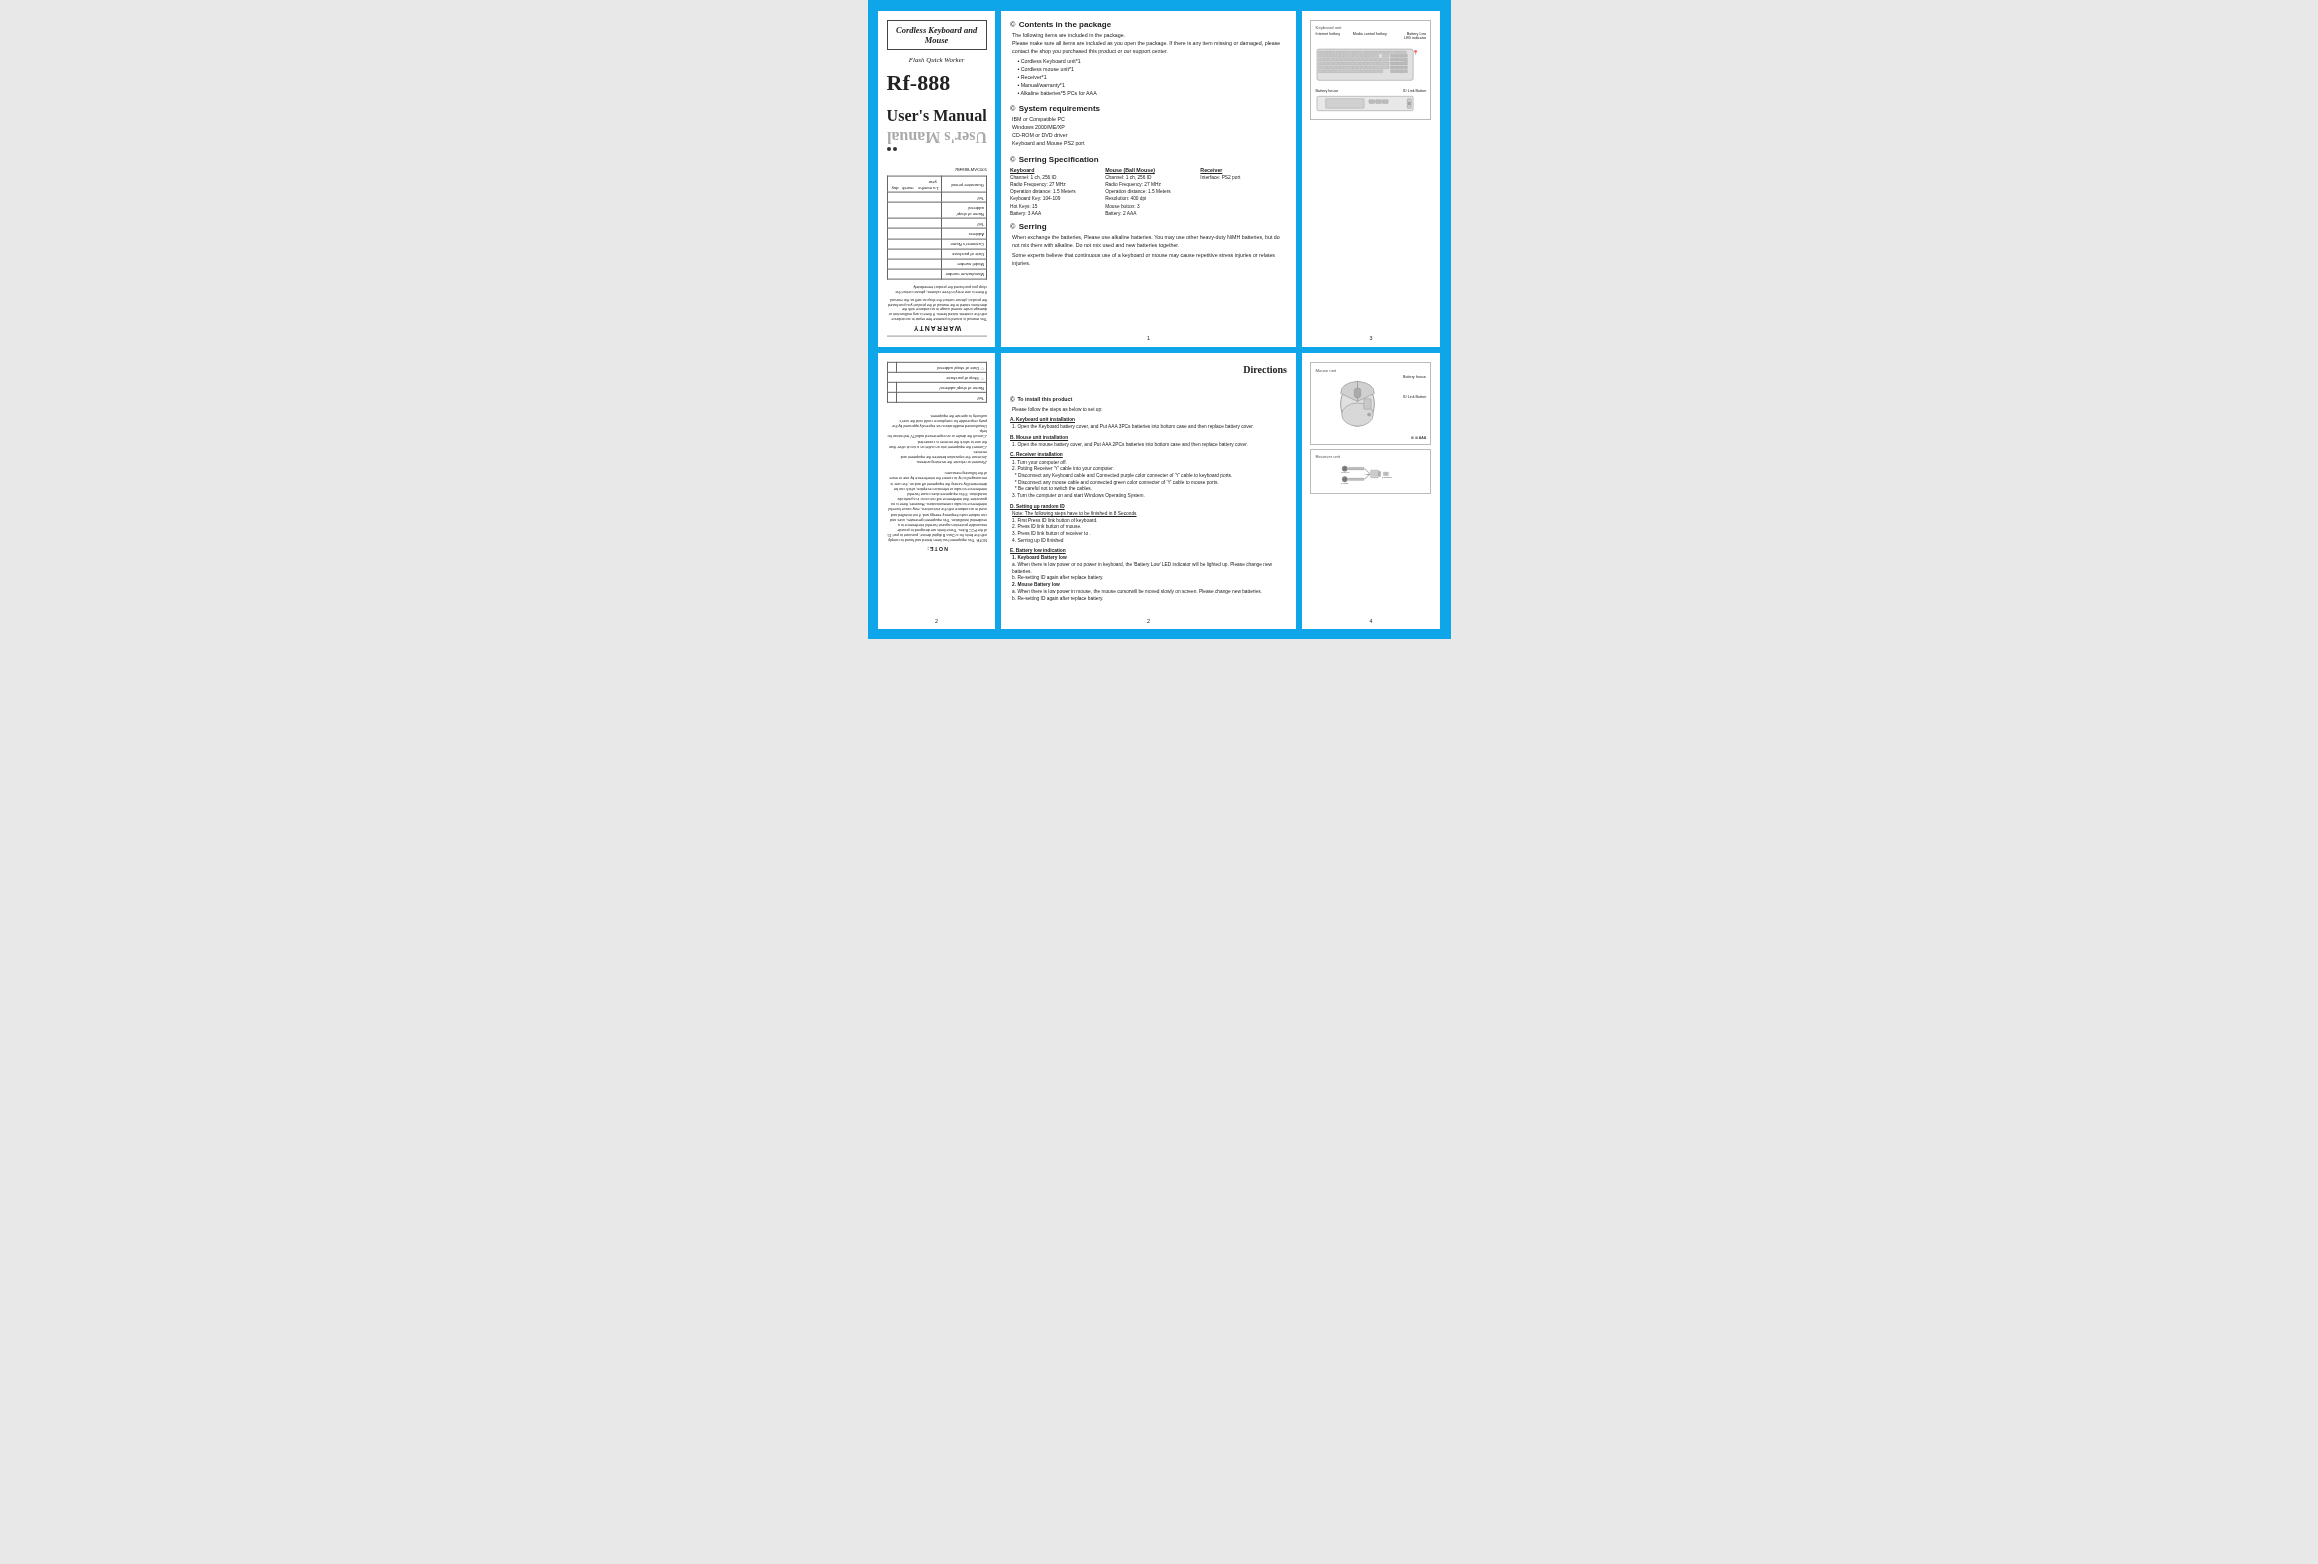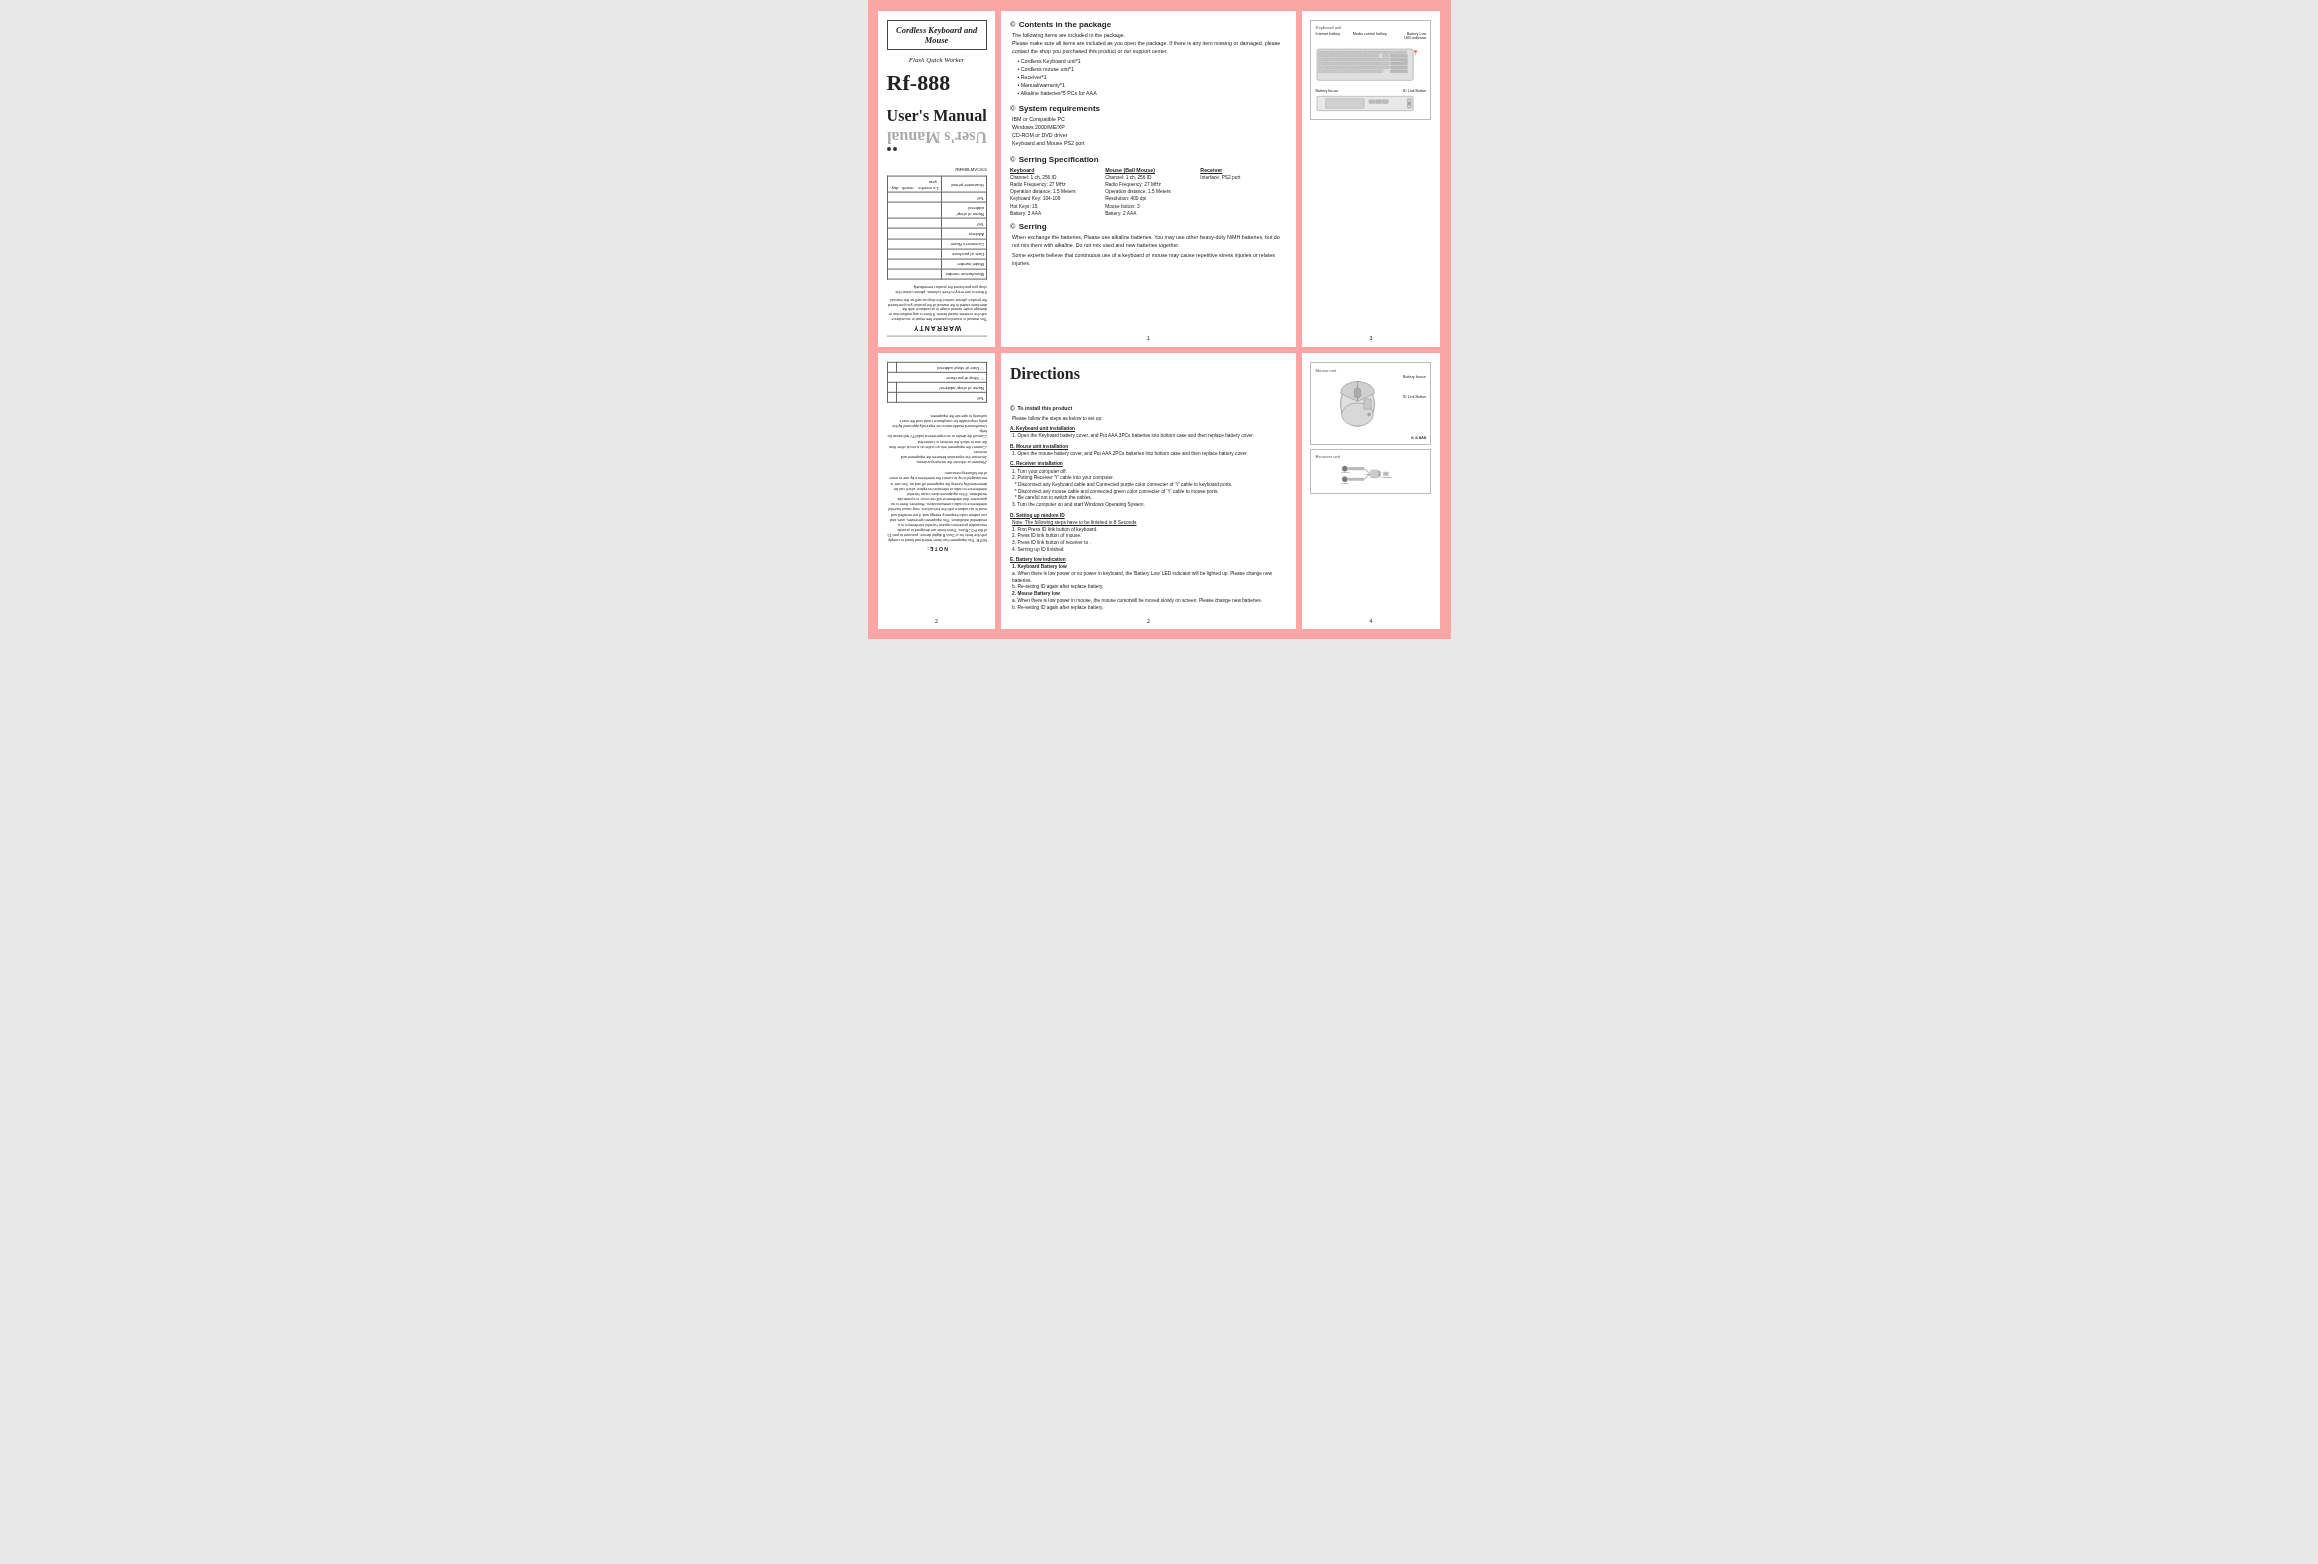--- a/index.html
+++ b/index.html
@@ -5,21 +5,21 @@
     * { box-sizing: border-box; margin: 0; padding: 0; }
     body {
       background: #e8e8e8;
       font-family: Arial, sans-serif;
       font-size: 5.8px;
       color: #222;
     }
     .outer {
       width: 583px;
       margin: 0 auto;
-      background: #fca5a5;
+      background: #0ea5e9;
       padding: 10.6px;
     }
     .pages-row {
       display: flex;
       gap: 6.4px;
     }
     .page {
       background: #fff;
       flex: 1;
       padding: 9.5px 8.5px;
@@ -204,23 +204,24 @@
     }
     .receiver-svg {
       width: 100%;
       height: 26.5px;
     }
     .directions-section {
       font-size: 5px;
       line-height: 1.5;
     }
     .directions-section h2 {
-      font-size: 16px;
+      font-size: 10px;
       font-family: 'Times New Roman', serif;
       margin-bottom: 18px;
+      text-align: right;
     }
     .dir-sub {
       font-size: 5.3px;
       font-weight: bold;
       margin: 3.2px 0 1.6px;
       display: flex;
       align-items: center;
       gap: 2.7px;
     }
     .dir-sub-c {

